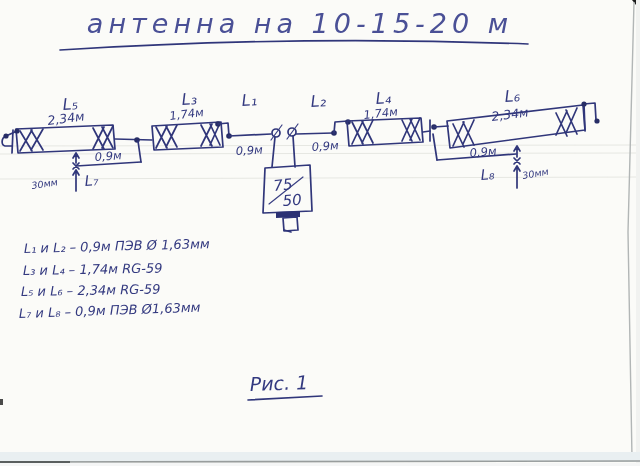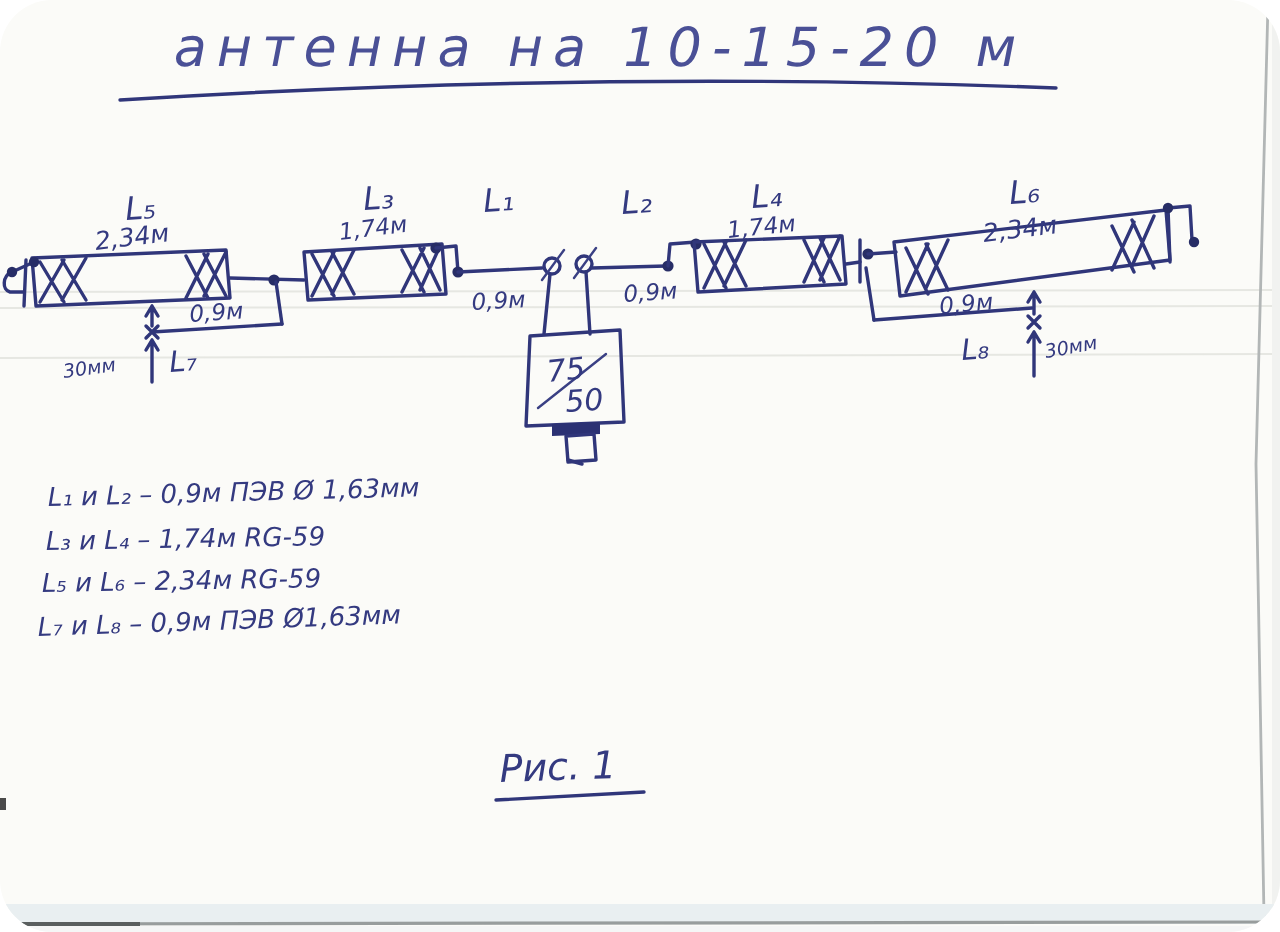--- a/index.html
+++ b/index.html
@@ -1,16 +1,16 @@
 <!DOCTYPE html>
 <html><head>
 <meta charset="utf-8">
 <style>
   html,body{margin:0;padding:0;background:#ffffff;}
-  .scan{position:relative;width:640px;height:466px;background:#fbfbf8;overflow:hidden;border-radius:26px;}
+  .scan{position:relative;width:640px;height:466px;background:#fbfbf8;overflow:hidden;}
   svg{display:block;}
   .ink{stroke:#30367a;fill:none;stroke-width:1.7;stroke-linecap:round;stroke-linejoin:round;}
   .ink-thin{stroke:#3a4084;fill:none;stroke-width:1.2;stroke-linecap:round;}
   .dot{fill:#272d66;stroke:none;}
   .txt{fill:#343a80;font-family:"DejaVu Sans",sans-serif;font-style:italic;}
   .title-txt{fill:#4a5096;font-family:"DejaVu Sans",sans-serif;font-style:italic;letter-spacing:5px;}
   .faint{stroke:#e6e7e2;stroke-width:1;}
   .edge{stroke:#b2b6b6;stroke-width:1.4;fill:none;}
 </style>
 </head>

